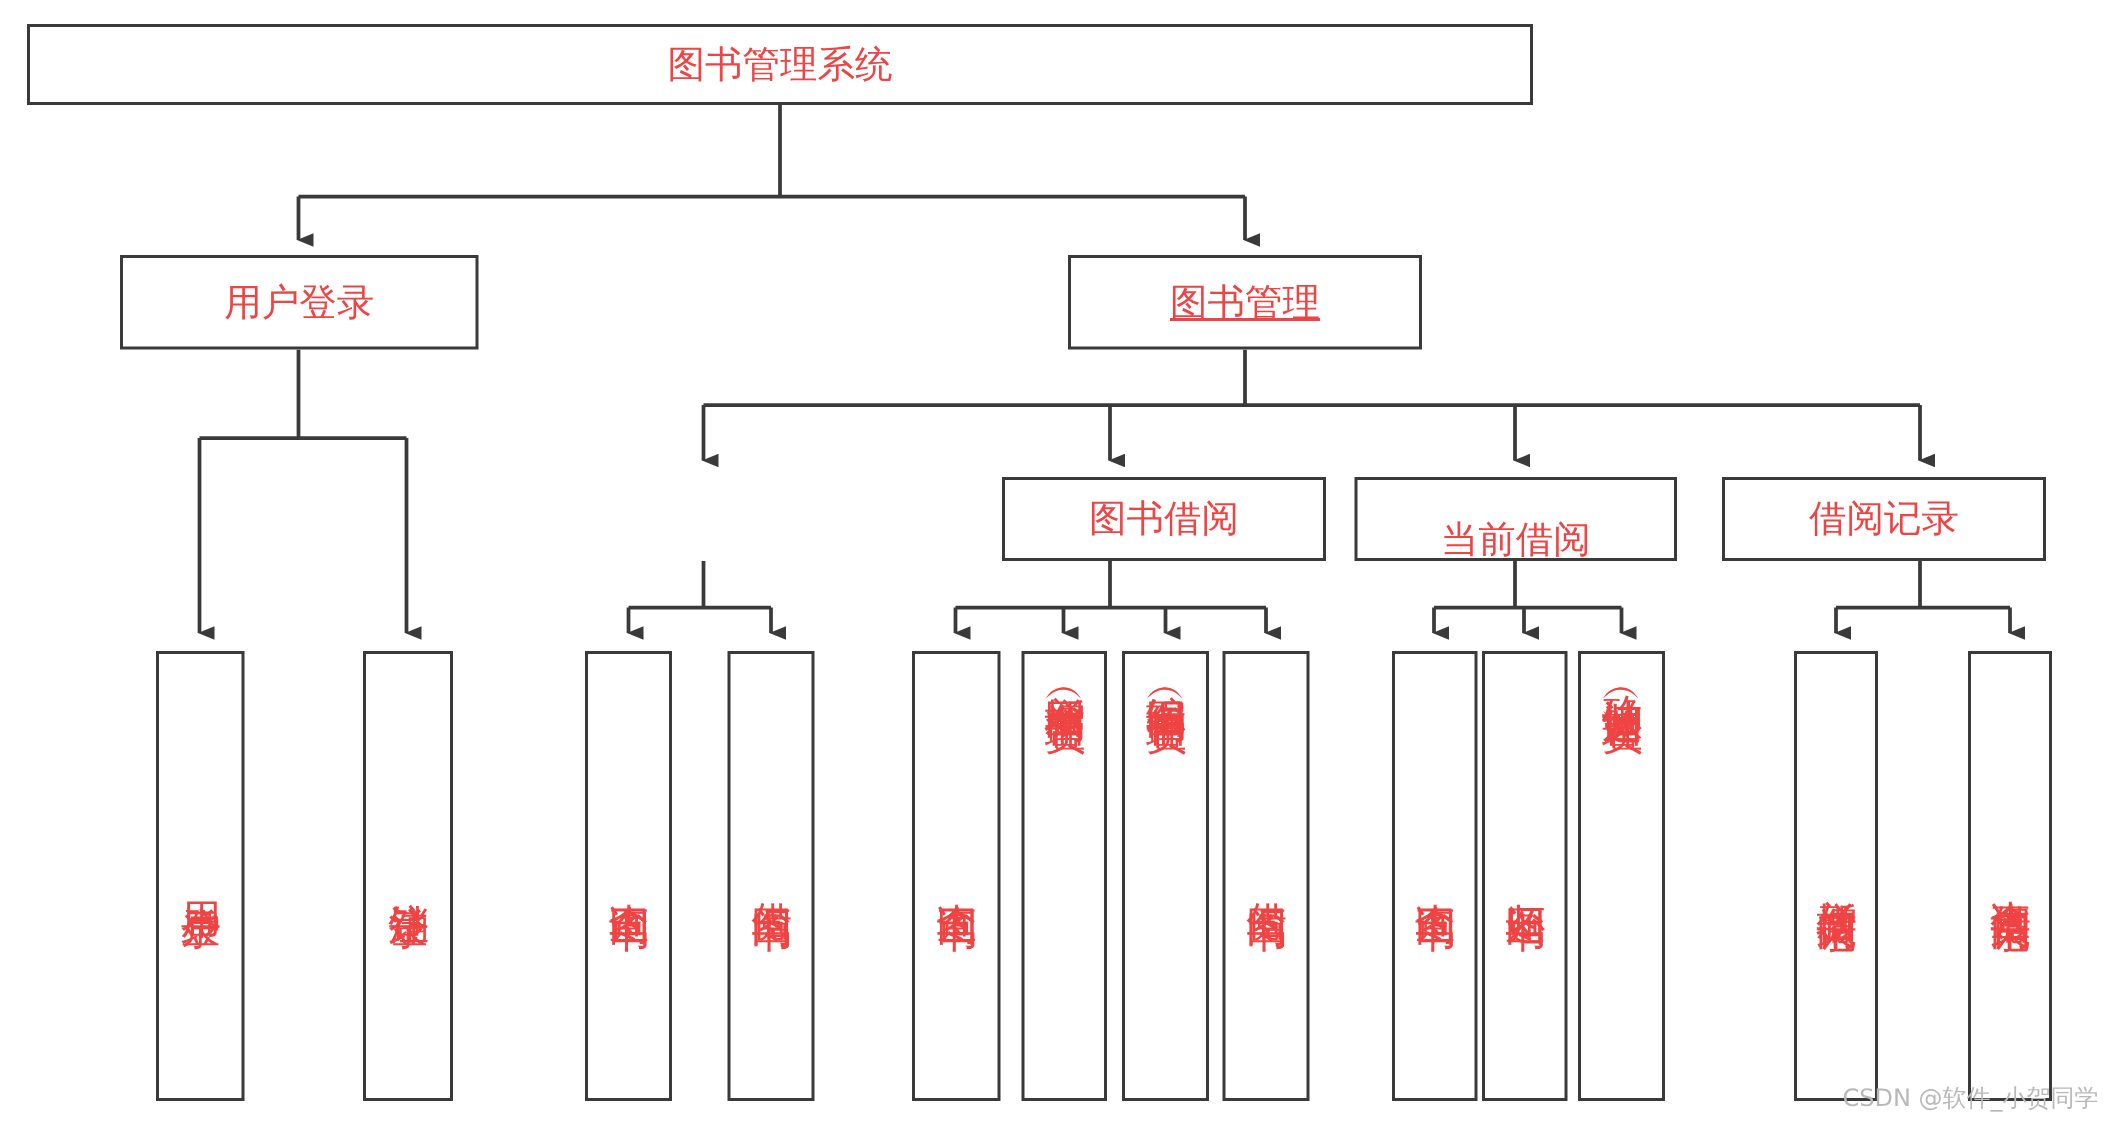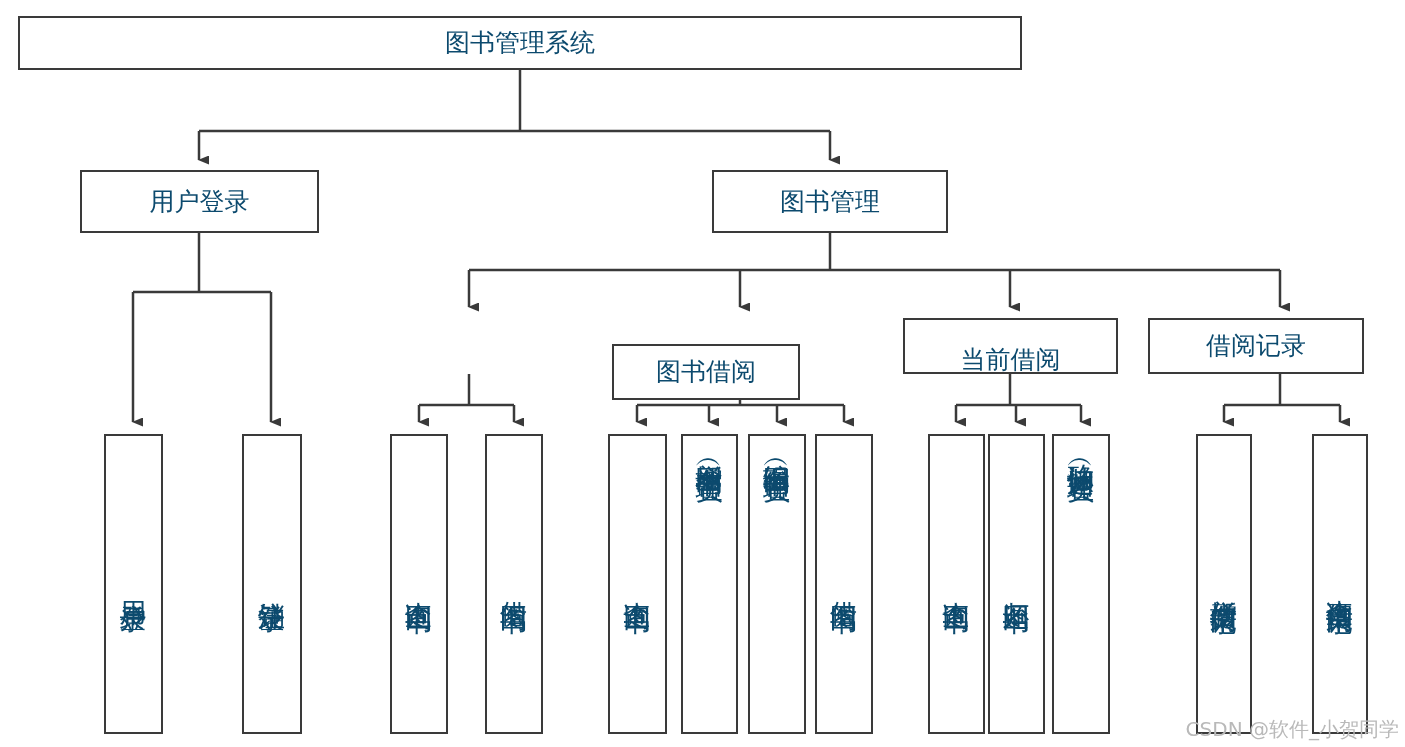--- a/index.html
+++ b/index.html
@@ -26,21 +26,21 @@
     pointer-events: none;
   }
   .node {
     position: absolute;
     box-sizing: border-box;
     background: #ffffff;
     border: 2px solid #3a3a3a;
     display: flex;
     align-items: center;
     justify-content: center;
-    color: #0c4a6e;
+    color: #ef4444;
   }
   .node .label {
     display: block;
     line-height: 1.02;
     text-align: center;
     letter-spacing: 0px;
   }
   .node.horiz .label {
     font-size: 25px;
   }
@@ -61,21 +61,21 @@
     white-space: nowrap;
   }
   .node.vert.centered {
     align-items: center;
     padding-top: 0;
   }
   .watermark {
     position: absolute;
     right: 6px;
     bottom: 4px;
-    font-size: 20px;
+    font-size: 16px;
     color: #b9b9b9;
     white-space: nowrap;
     font-family: "DejaVu Sans", "Liberation Sans", sans-serif;
   }
 </style>
 </head>
 <body>
 
 <div id="canvas">
 
@@ -131,26 +131,26 @@
   </svg>
 
   <div class="node root horiz" style="left:18px; top:16px; width:1004px; height:54px;">
     <span class="label">图书管理系统</span>
   </div>
 
   <div class="node horiz" style="left:80px; top:170px; width:239px; height:63px;">
     <span class="label">用户登录</span>
   </div>
 
-  <div class="node horiz" style="left:712px; top:170px; width:236px; height:63px;">
+  <div class="node horiz" style="left:712px; top:170px; width:236px; height:63px;text-decoration:underline;">
     <span class="label">图书管理</span>
   </div>
 
 
-  <div class="node horiz" style="left:612px; top:318px; width:188px; height:56px;margin-top:26px;">
+  <div class="node horiz" style="left:668px; top:318px; width:216px; height:56px;">
     <span class="label">图书借阅</span>
   </div>
 
   <div class="node horiz" style="left:903px; top:318px; width:215px; height:56px;align-items:flex-end;">
     <span class="label">当前借阅</span>
   </div>
 
   <div class="node horiz" style="left:1148px; top:318px; width:216px; height:56px;">
     <span class="label">借阅记录</span>
   </div>

